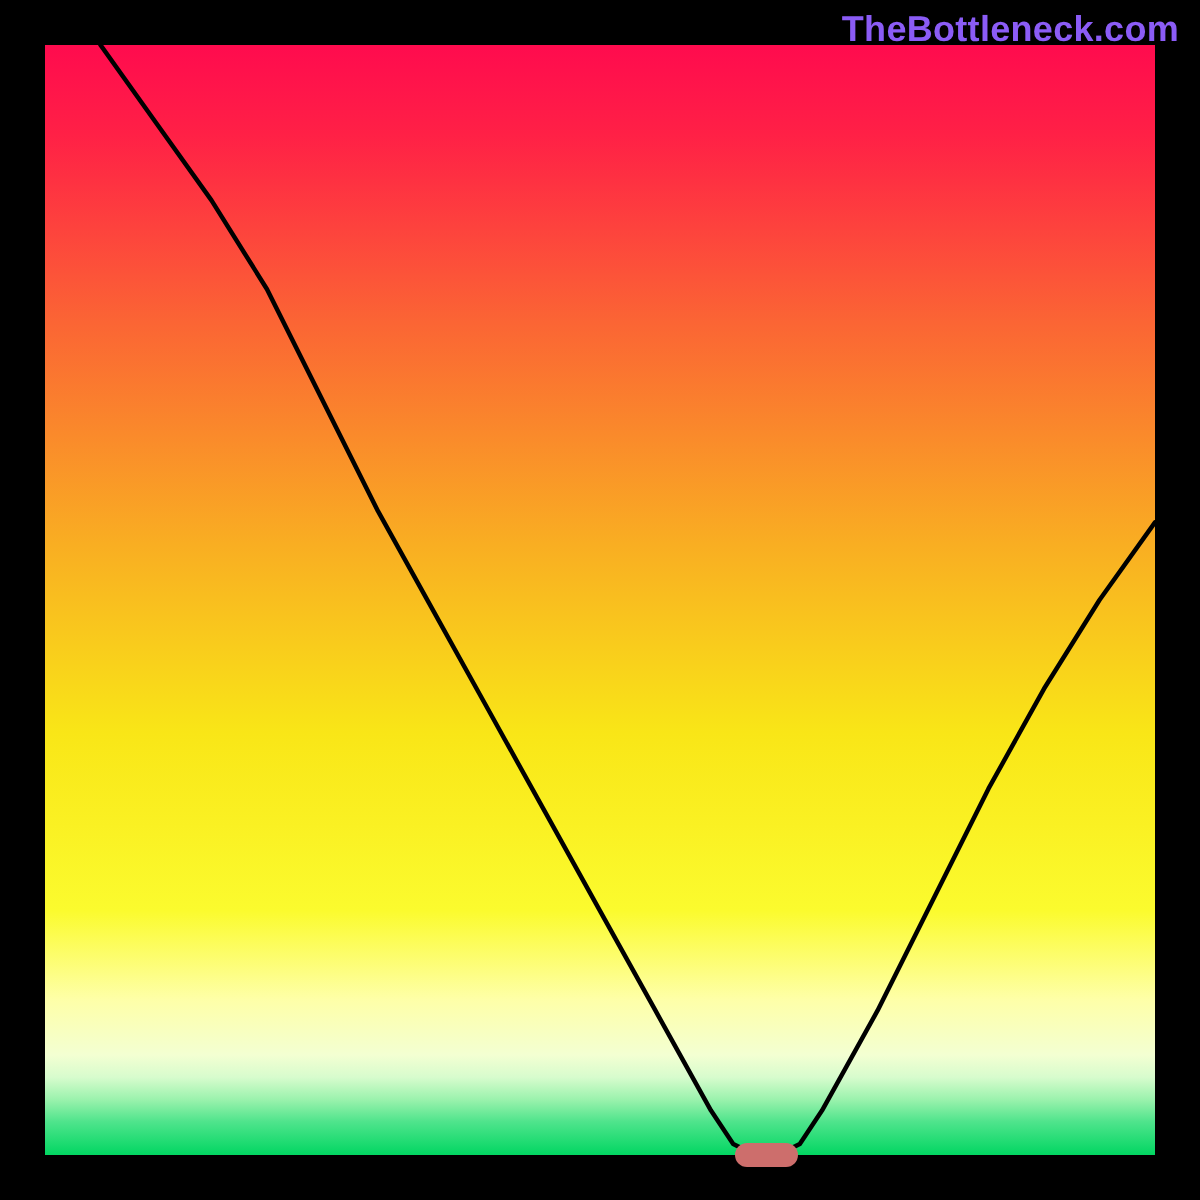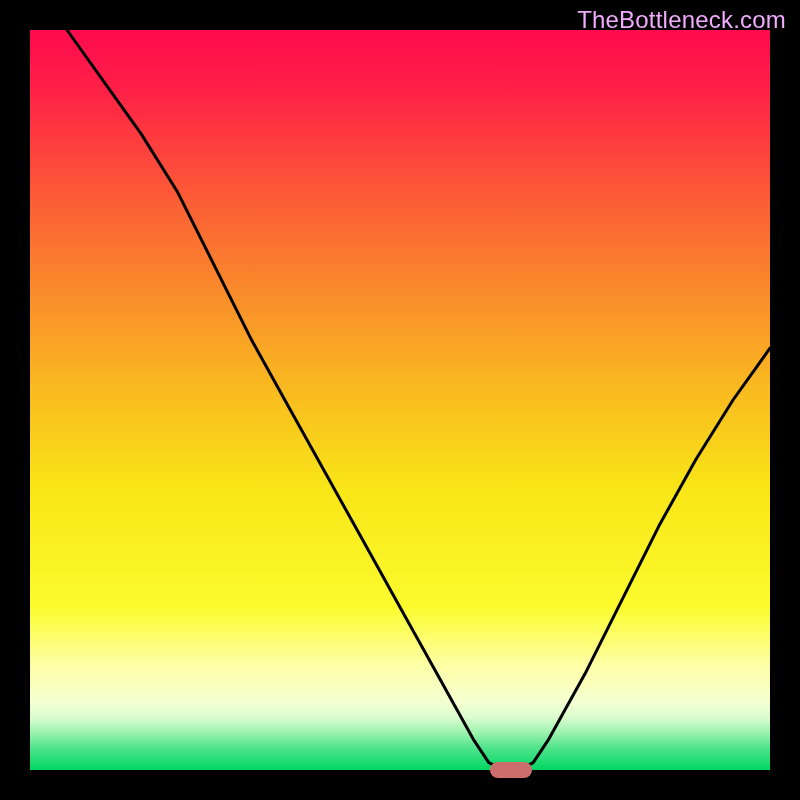--- a/index.html
+++ b/index.html
@@ -17,22 +17,22 @@
     width: 800px;
     height: 800px;
     background: #000;
   }
   .watermark {
     position: absolute;
     top: 6px;
     right: 14px;
     font-family: Arial, Helvetica, sans-serif;
     font-size: 24px;
-    font-weight: 400;
-    color: #f0abfc;
+    font-weight: 700;
+    color: #8b5cf6;
     letter-spacing: 0.2px;
     z-index: 50;
   }
   .plot {
     position: absolute;
     left: 30px;
     top: 30px;
     width: 740px;
     height: 740px;
   }

